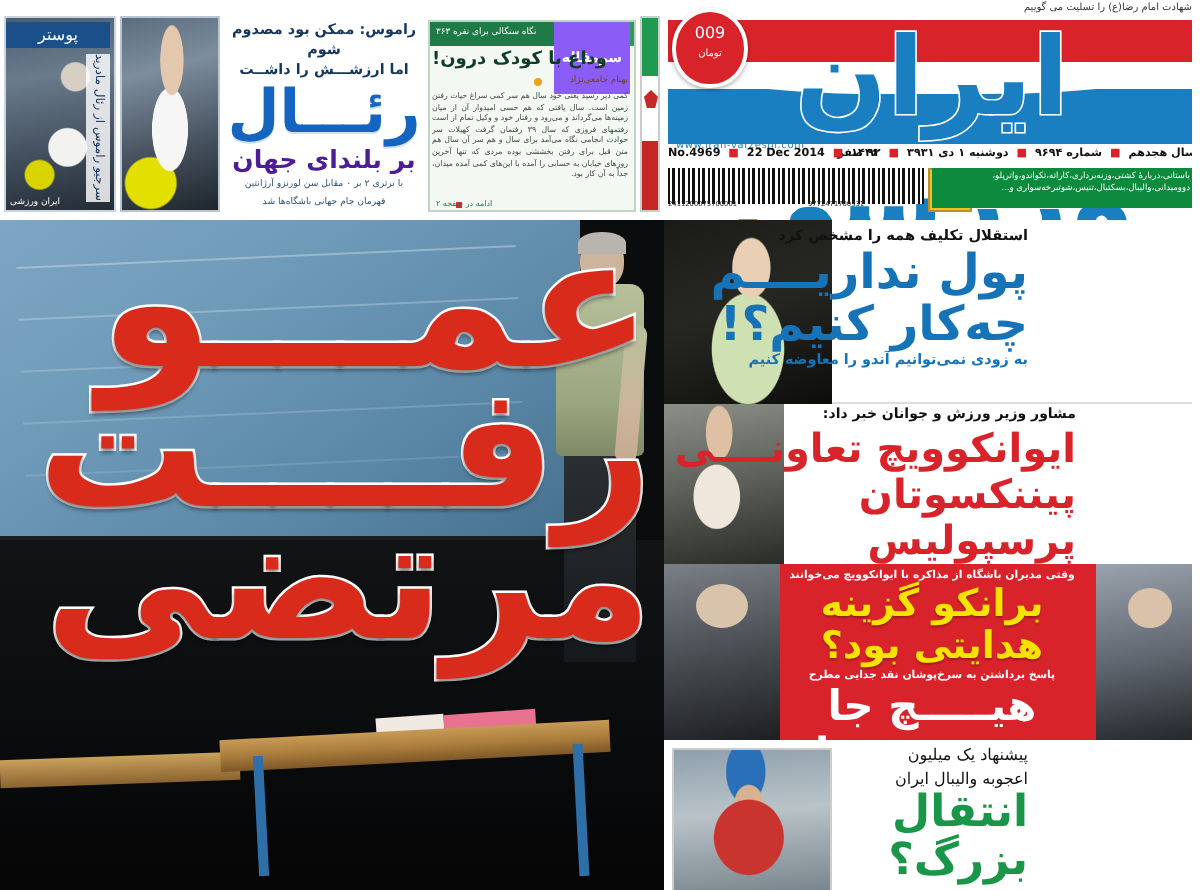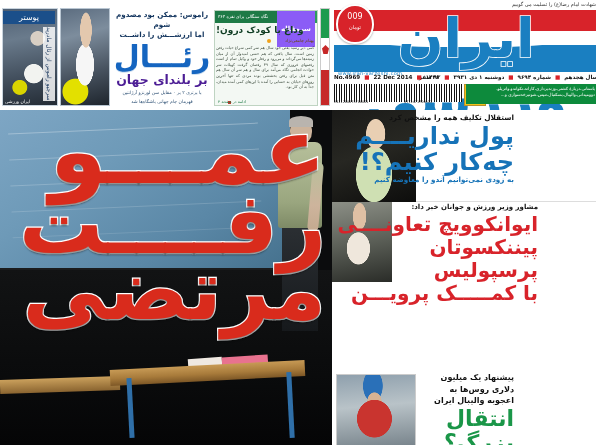--- a/index.html
+++ b/index.html
@@ -213,21 +213,21 @@
   #s4{left:0;top:260px;width:268px;height:85px;background:#fff;}
   #s4-photo{position:absolute;left:4px;top:4px;width:78px;height:78px;overflow:hidden;
       border:1px solid #ccc;}
   #s4-photo-in{position:absolute;inset:0;
       background:
         radial-gradient(ellipse at 48% 56%, #c9342f 0 30%, transparent 31%),
         radial-gradient(ellipse at 48% 34%, #d6b293 0 12%, transparent 13%),
         radial-gradient(ellipse at 46% 14%, #2a70b8 0 16%, transparent 17%),
         linear-gradient(175deg,#8fa0ad 0%,#b9c3c8 40%,#6e7a82 100%);}
   #s4-txt{position:absolute;right:86px;top:2px;width:178px;text-align:right;}
-  .k-dark2{font-size:8px;font-weight:bold;color:#111;line-height:11.5px;}
+  .k-dark2{font-size:8px;font-weight:normal;color:#111;line-height:11.5px;}
   .mega-green{font-size:22px;font-weight:bold;color:#1a9648;line-height:24px;letter-spacing:-.5px;}
   .mega-green-l2{font-size:22px;font-weight:bold;color:#1a9648;line-height:24px;}
 
   
   #edge{left:596px;top:0;width:4px;height:445px;background:#fff;}
 </style>
 </head>
 <body>
 
 <div class="page">
@@ -358,28 +358,39 @@
         <div id="s2-photo-in"></div>
       </div>
       <div id="s2-txt" class="rtl">
         <div class="kicker-k">مشاور وزیر ورزش و جوانان خبر داد:</div>
         <div class="mega-red">ایوانکوویچ تعاونــــی</div>
         <div class="mega-red">پیننکسوتان پرسپولیس</div>
         <div class="mega-red">با کمـــــک پرویـــن</div>
       </div>
     </div>
 
+    <div class="blk" id="s3">
+      <div id="s3-ph-l"></div>
+      <div id="s3-ph-r"></div>
+      <div id="s3-txt" class="rtl">
+        <div class="k-white">وقتی مدیران باشگاه از مذاکره با ایوانکوویچ می‌خوانند</div>
+        <div class="mega-yellow">برانکو گزینه</div>
+        <div class="mega-yellow">هدایتی بود؟</div>
+        <div class="k-white">پاسخ برداشتن به سرخ‌پوشان نقد جدایی مطرح</div>
+        <div class="mega-white">هیـــــچ جا</div>
+        <div class="mega-white">نمی‌رویـــد!</div>
+      </div>
+    </div>
 
     <div class="blk" id="s4">
       <div id="s4-photo">
         <div id="s4-photo-in"></div>
       </div>
       <div id="s4-txt" class="rtl">
         <div class="k-dark2">پیشنهاد یک میلیون</div>
-        <div class="k-dark2">دلاری روس‌ها به</div>
         <div class="k-dark2">اعجوبه والیبال ایران</div>
         <div class="mega-green">انتقال</div>
         <div class="mega-green-l2">بزرگ؟</div>
       </div>
     </div>
   </div>
 
   <div class="blk" id="edge"></div>
 </div>
 

